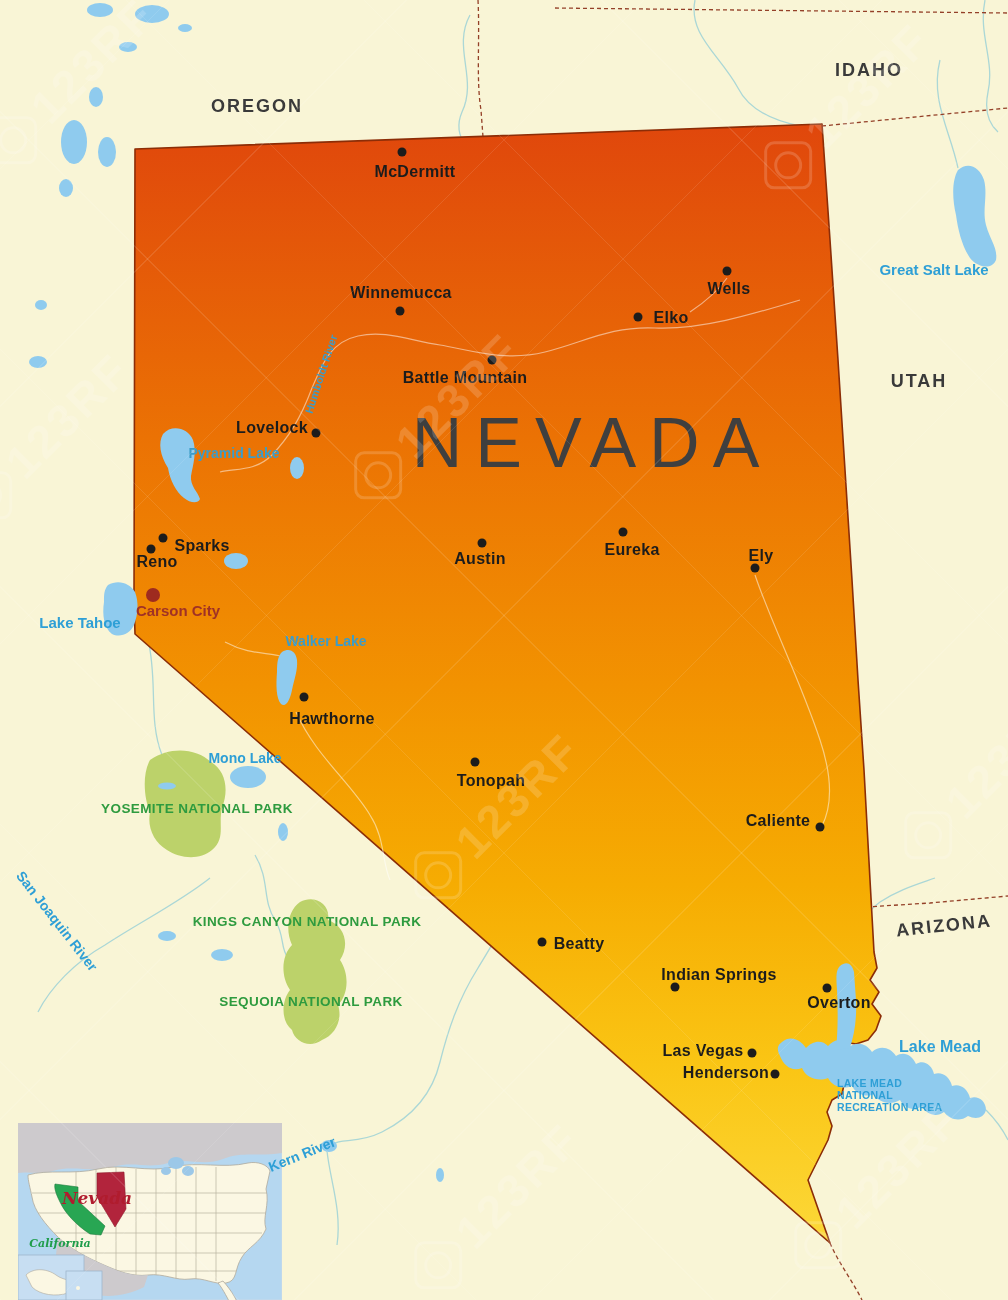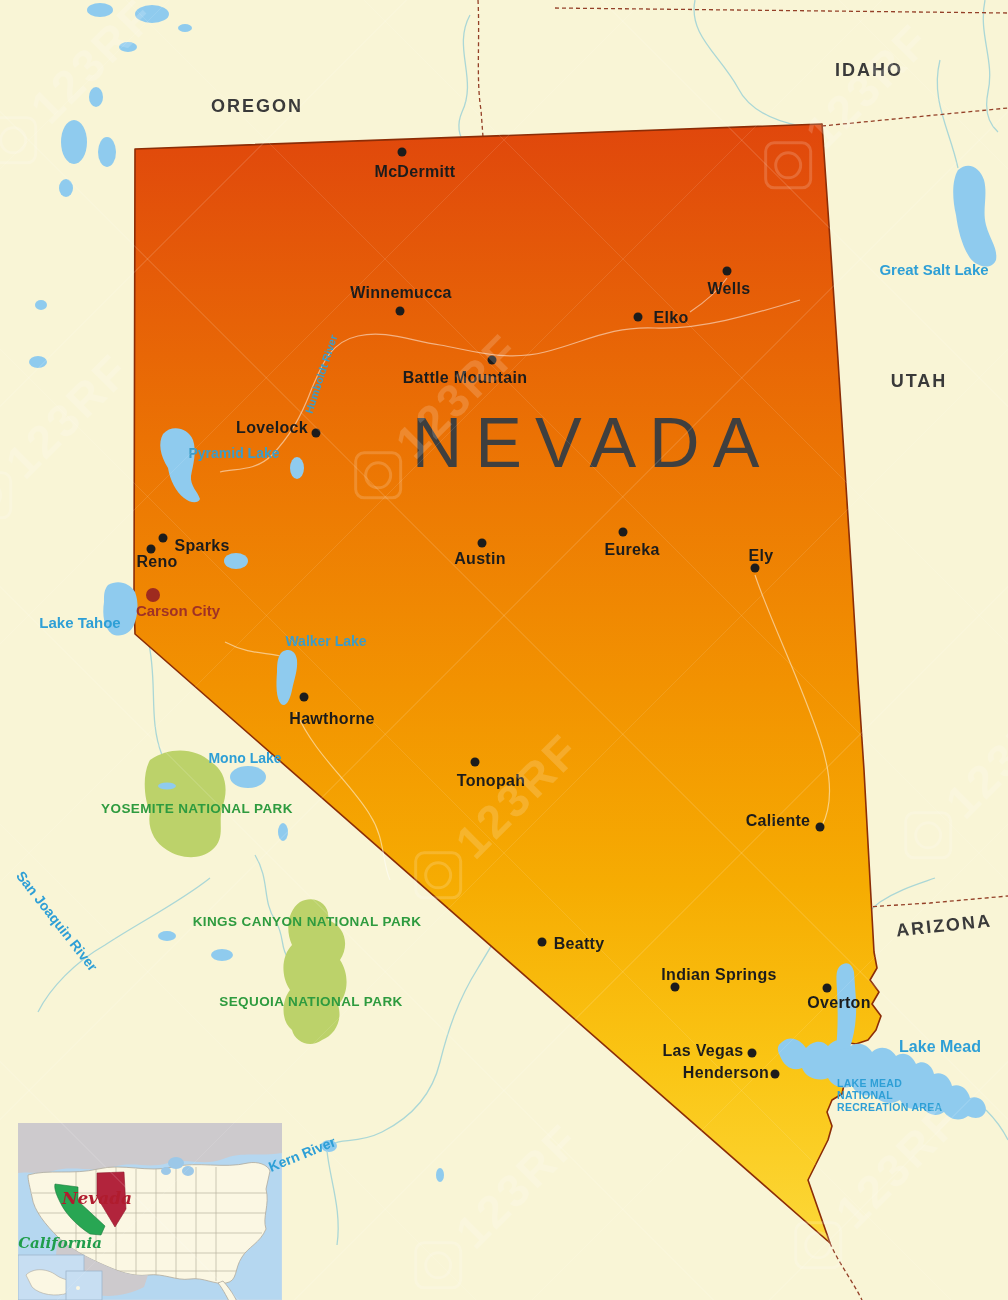--- a/index.html
+++ b/index.html
@@ -222,21 +222,21 @@
   <div class="lbl water-lbl" style="left:302px;top:1154px;font-size:14px;transform:translate(-50%,-50%) rotate(-22deg);z-index:4">Kern River</div>
   <div class="nra" style="left:837px;top:1078px">LAKE MEAD</div>
   <div class="nra" style="left:837px;top:1090px">NATIONAL</div>
   <div class="nra" style="left:837px;top:1102px">RECREATION AREA</div>
 
   <div class="lbl park-lbl" style="left:197px;top:808px">YOSEMITE NATIONAL PARK</div>
   <div class="lbl park-lbl" style="left:307px;top:921px">KINGS CANYON NATIONAL PARK</div>
   <div class="lbl park-lbl" style="left:311px;top:1001px">SEQUOIA NATIONAL PARK</div>
 
   <div class="lbl inset-lbl" style="left:97px;top:1198px;font-size:17px;color:#B01C2E">Nevada</div>
-  <div class="lbl inset-lbl" style="left:60px;top:1243px;font-size:15px;color:#1F9D4B">California</div>
+  <div class="lbl inset-lbl" style="left:60px;top:1243px;font-size:11px;color:#1F9D4B">California</div>
 
   <div class="creases"></div>
 
   <div class="wm" style="left:-35px;top:55px">
     <span class="wm-ico">
         <span class="wm-ico-c"></span>
       </span>
     <span>123RF</span>
   </div>
   <div class="wm" style="left:740px;top:80px">

